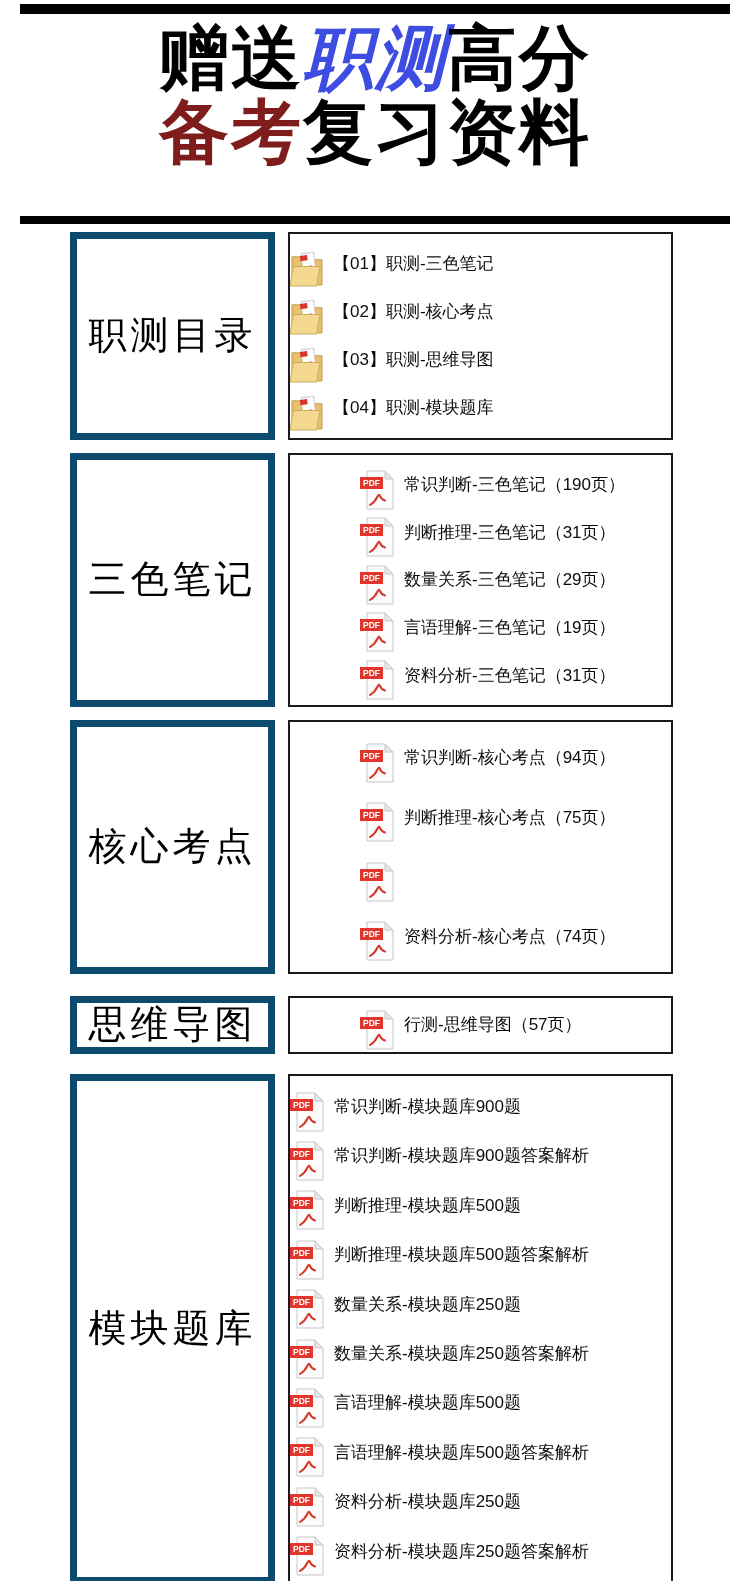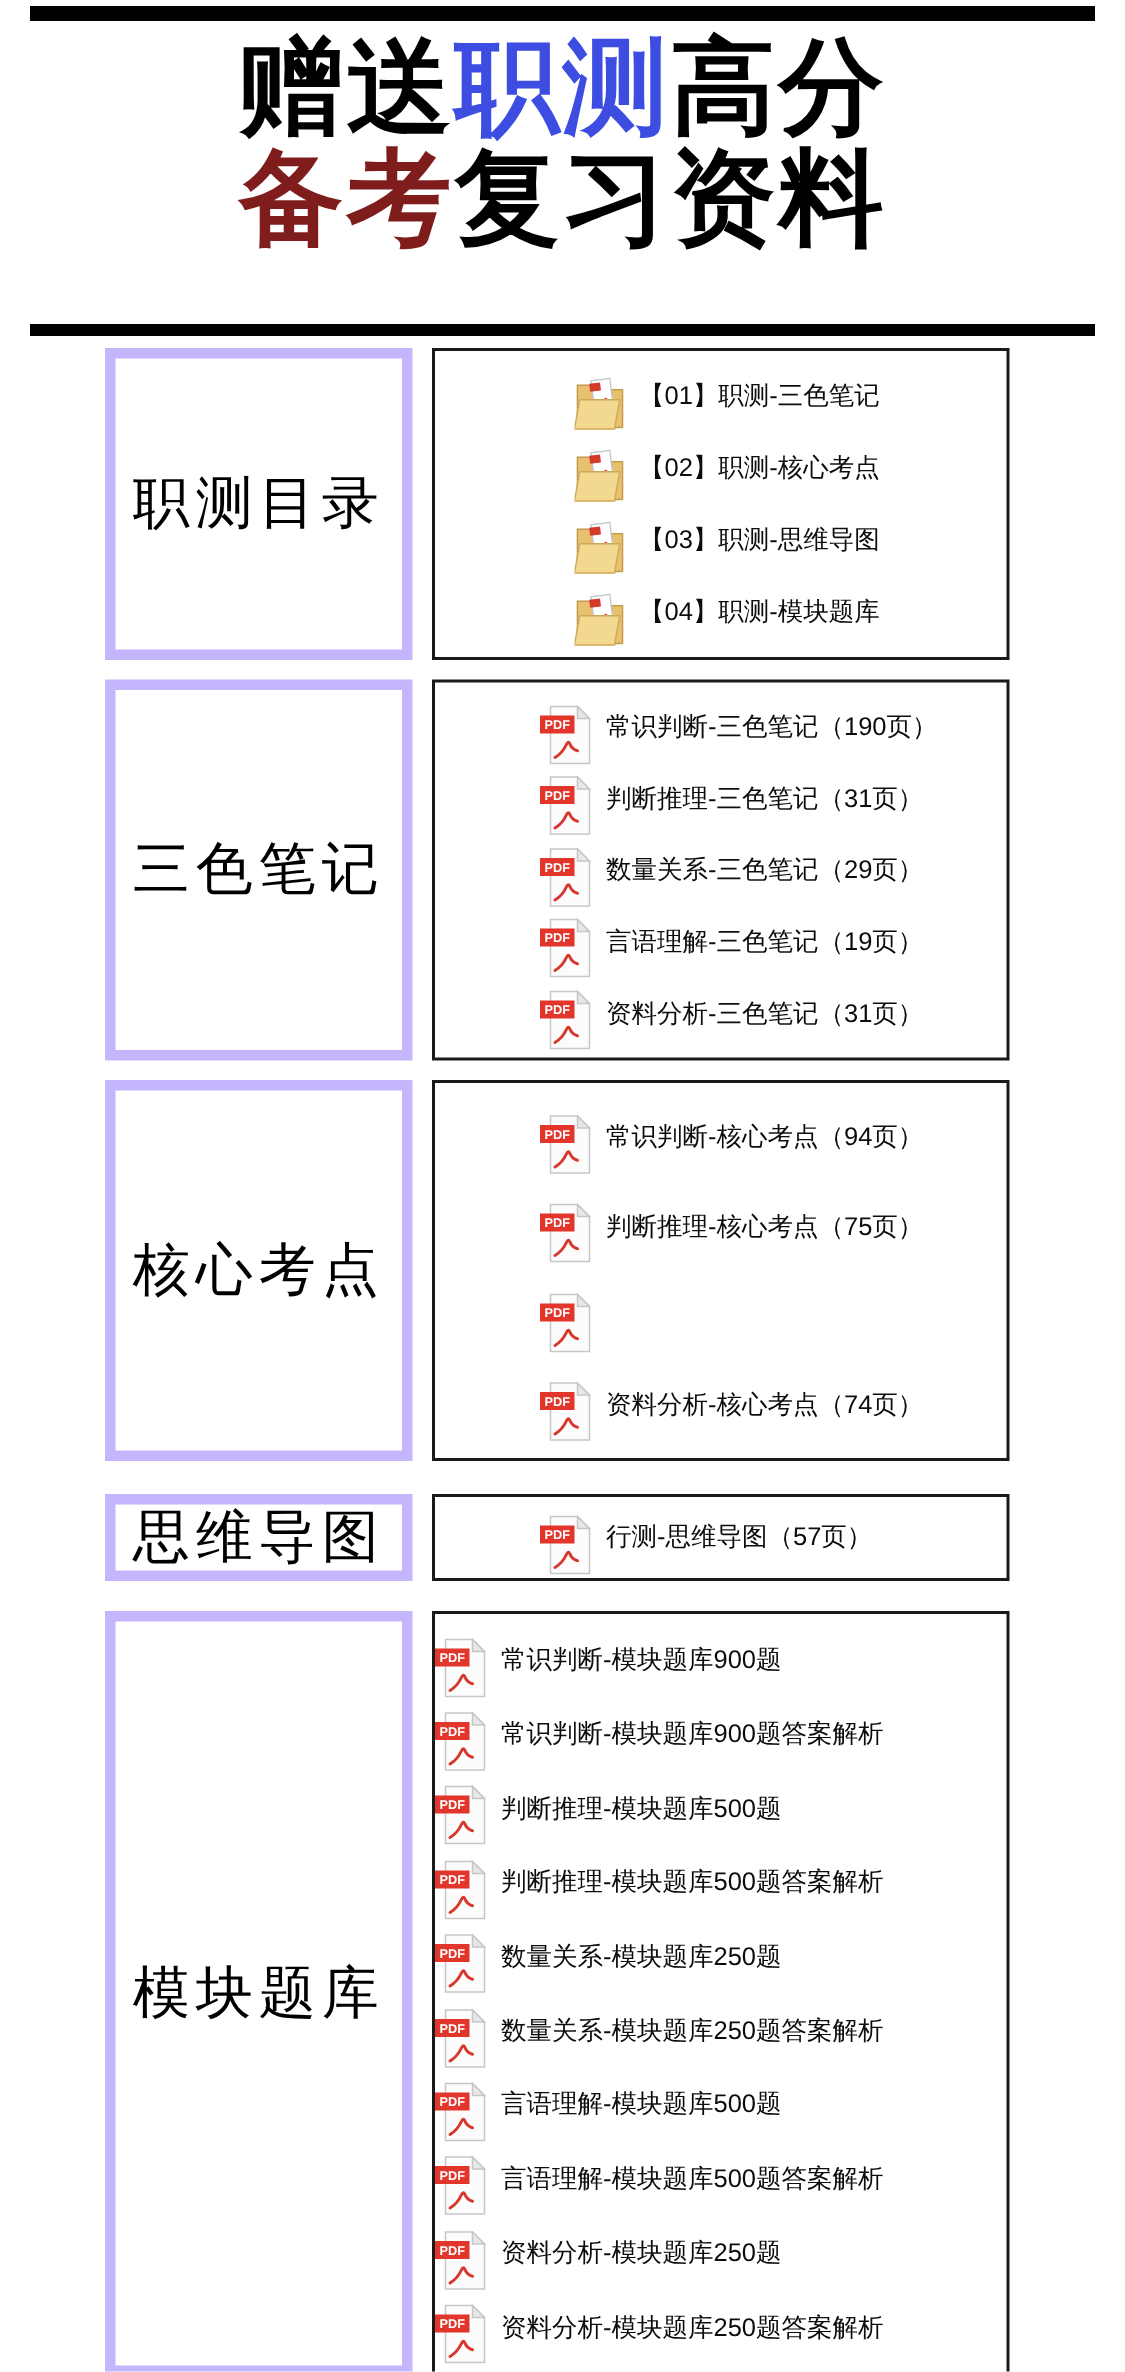--- a/index.html
+++ b/index.html
@@ -2,43 +2,43 @@
 <html><head>
 <meta charset="utf-8">
 <style>
   html,body{margin:0;padding:0;background:#fff;}
   body{width:750px;height:1581px;overflow:hidden;font-family:"Liberation Sans",sans-serif;color:#000;position:relative;}
 
   .top-bar{height:10px;background:#000;margin:4px 20px 0 20px;}
 
   .title{ text-align:center; font-weight:900; font-size:70px; line-height:1.05;
           letter-spacing:2px; margin-top:8px; font-family:"Liberation Sans",sans-serif;}
-  .title .t-blue{color:#3d4ce1;}
+  .title .t-blue{color:#3d4ce1;font-style:italic;}
   .title .t-red{color:#7f1d1d;}
 
   .divider{height:8px;background:#000;margin:12px 20px 0 20px;}
 
   .main{margin-top:8px;}
 
   .section{display:flex;gap:13px;margin-left:70px;}
   .sec-1{height:208px;margin-bottom:13px;}
   .sec-2{height:254px;margin-bottom:13px;}
   .sec-3{height:254px;margin-bottom:22px;}
   .sec-4{height:58px;margin-bottom:20px;text-align:center;}
   .sec-5{height:510px;}
 
-  .label-box{width:205px;box-sizing:border-box;border:7px solid #c4b5fd;
+  .label-box{width:205px;box-sizing:border-box;border:7px solid #0c4a6e;
              display:flex;align-items:center;justify-content:center;background:#fff;}
   .label-text{font-family:"Liberation Serif",serif;font-size:38px;letter-spacing:4px;white-space:nowrap;}
 
   .list-box{width:385px;box-sizing:border-box;border:2px solid #1a1a1a;background:#fff;
             display:flex;flex-direction:column;justify-content:space-around;padding:6px 0;}
 
   .item{display:flex;align-items:center;}
-  .sec-1 .item{padding-left:93px;}
+  .sec-1 .item{}
   .sec-2 .item,.sec-3 .item,.sec-4 .item{padding-left:70px;}
   .sec-5 .item{}
 
   .icon{flex:0 0 auto;transform:translateY(5px);line-height:0;}
   .item-text{font-size:17px;margin-left:10px;white-space:nowrap;color:#0c0c0c;}
 </style>
 </head>
 <body>
 
 <svg width="0" height="0" style="position:absolute">

